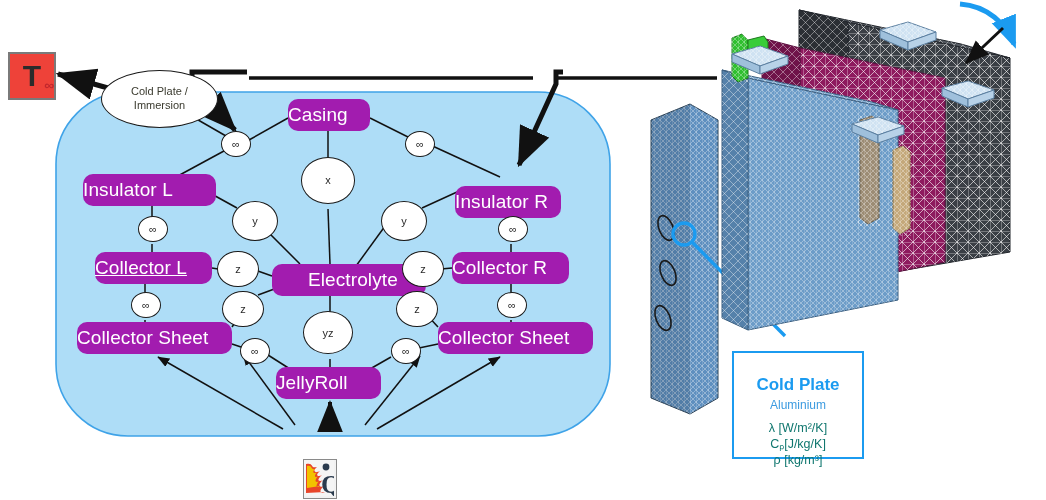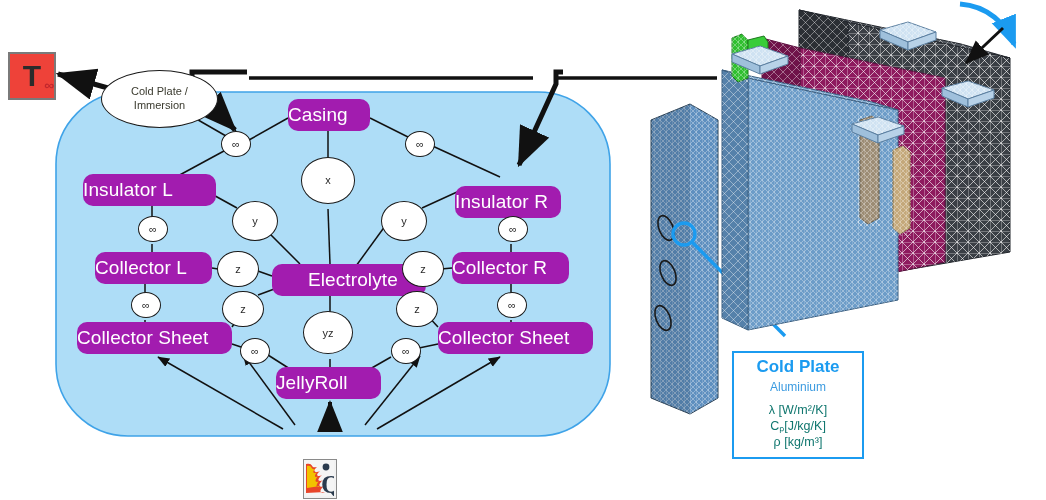--- a/index.html
+++ b/index.html
@@ -19,21 +19,21 @@
              text-align:center;}
   .callout-label{position:absolute;font-size:19px;color:#1a1a1a;white-space:nowrap;}
   .tinf-box{position:absolute;background:#EE4239;border:2px solid #7a7a7a;
             display:flex;align-items:center;justify-content:center;}
   .tinf-t{font-family:"Liberation Sans",sans-serif;font-size:30px;font-weight:bold;
           color:#2b2b2b;line-height:1;position:relative;}
   .tinf-inf{position:absolute;right:-13px;bottom:-1px;font-size:14px;color:#C1272D;
             font-weight:bold;}
   .cold-plate-box{position:absolute;border:2px solid #1B9BF0;background:#ffffff;
        display:flex;flex-direction:column;align-items:center;justify-content:flex-start;
-       padding-top:4px;box-sizing:border-box;}
+       padding-top:22px;box-sizing:border-box;}
   .cp-title{font-size:17px;font-weight:bold;color:#1B9BF0;margin-bottom:3px;}
   .cp-sub{font-size:12px;color:#3C9BE0;margin-bottom:8px;}
   .cp-line{font-size:12.5px;color:#0f766e;line-height:1.28;}
   .qicon{position:absolute;border:1.5px solid #8a8a8a;background:#f2f2f2;overflow:hidden;}
 </style>
 </head>
 <body>
 
 <div id="stage">
 
@@ -254,21 +254,21 @@
   <div id="nodes-host">
       <div class="node-box" style="left: 288px; top: 99px; width: 82px; height: 32px;">
         <span>Casing</span>
       </div>
       <div class="node-box" style="left: 83px; top: 174px; width: 133px; height: 32px;">
         <span>Insulator L</span>
       </div>
       <div class="node-box" style="left: 455px; top: 174px; width: 106px; height: 32px; margin-top: 12px;">
         <span>Insulator R</span>
       </div>
-      <div class="node-box" style="left: 95px; top: 252px; width: 117px; height: 32px;">
+      <div class="node-box" style="left: 95px; top: 252px; width: 117px; height: 32px; text-decoration: underline;">
         <span>Collector L</span>
       </div>
       <div class="node-box" style="left: 452px; top: 252px; width: 117px; height: 32px;">
         <span>Collector R</span>
       </div>
       <div class="node-box" style="left: 272px; top: 264px; width: 118px; height: 32px; padding-left: 36px;">
         <span>Electrolyte</span>
       </div>
       <div class="node-box" style="left: 77px; top: 322px; width: 155px; height: 32px;">
         <span>Collector Sheet</span>

